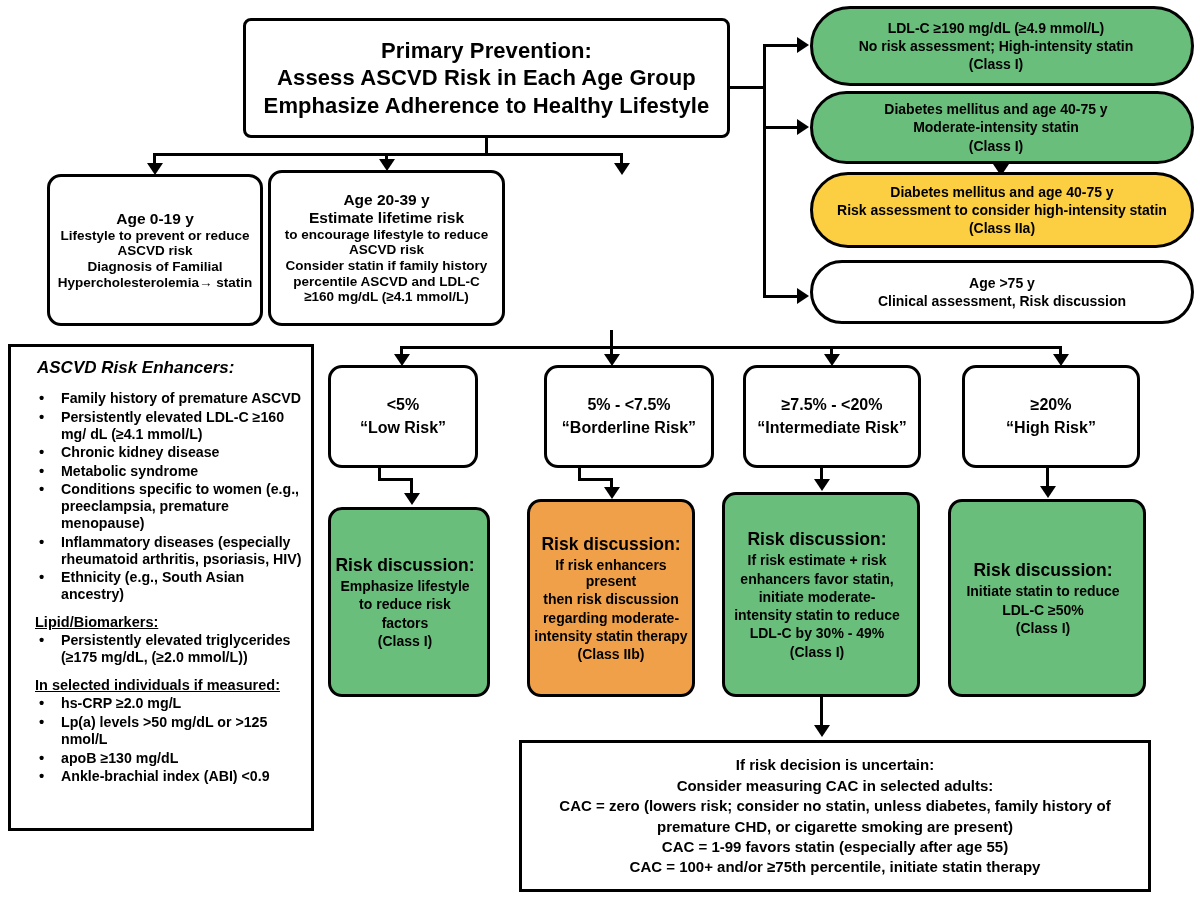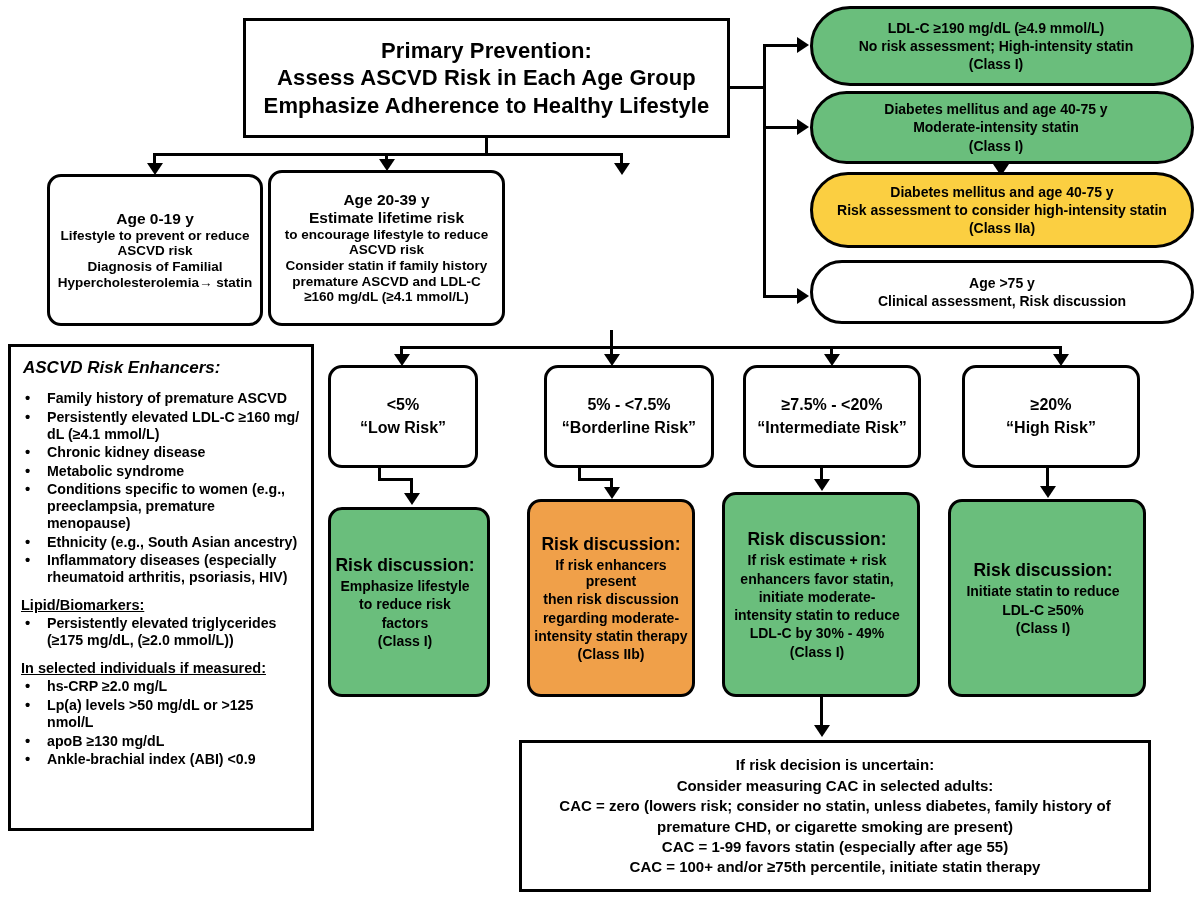--- a/index.html
+++ b/index.html
@@ -23,21 +23,21 @@
     background:#ffffff;
     display:flex;
     flex-direction:column;
     align-items:center;
     justify-content:center;
     text-align:center;
     line-height:1.16;
     z-index:3;
   }
   .node .ln{display:block;width:100%;}
-  .rect{border-radius:0;}
+  .rect{border-radius:8px;}
   .round{border-radius:14px;}
   .pill{border-radius:42px;}
   .green{background:#6ABE7C;align-items:flex-end;}
   .yellow{background:#FBCF41;}
   .orange{background:#F0A049;}
   .med{font-size:15.5px;font-weight:bold;}
   .sm{font-size:13.5px;font-weight:bold;}
 
   
   #title-box{
@@ -56,21 +56,21 @@
 
   
   #age-0{left:47px;top:174px;width:216px;height:152px;}
   #age-1{left:268px;top:170px;width:237px;height:156px;}
   #age-2{left:510px;top:174px;width:222px;height:156px;}
 
   
   #enhancers{
     position:absolute;left:8px;top:344px;width:306px;height:487px;
     border:3px solid #000;background:#fff;box-sizing:border-box;
-    padding:9px 9px 6px 10px;z-index:3;
+    padding:9px 9px 6px 24px;z-index:3;
   }
   #enhancers .eh-title{
     font-size:17px;font-weight:bold;font-style:italic;margin:2px 0 12px 2px;
   }
   #enhancers .sec-head{
     font-size:14.5px;font-weight:bold;text-decoration:underline;
     margin:11px 0 2px 0;
   }
   #enhancers ul{margin:0;padding:0;list-style:none;}
   #enhancers li{
@@ -209,34 +209,34 @@
     <span class="ln sm">ASCVD risk</span>
     <span class="ln sm">Diagnosis of Familial</span>
     <span class="ln sm">Hypercholesterolemia→ statin</span>
   </div>
   <div class="node round" id="age-1">
     <span class="ln med">Age 20-39 y</span>
     <span class="ln med">Estimate lifetime risk</span>
     <span class="ln sm">to encourage lifestyle to reduce</span>
     <span class="ln sm">ASCVD risk</span>
     <span class="ln sm">Consider statin if family history</span>
-    <span class="ln sm">premature ASCVD and LDL-C</span>
+    <span class="ln sm">percentile ASCVD and LDL-C</span>
     <span class="ln sm">≥160 mg/dL (≥4.1 mmol/L)</span>
   </div>
 
   <div id="enhancers">
     <div class="eh-title">ASCVD Risk Enhancers:</div>
     <ul>
       <li>Family history of premature ASCVD</li>
       <li>Persistently elevated LDL-C ≥160 mg/ dL (≥4.1 mmol/L)</li>
       <li>Chronic kidney disease</li>
       <li>Metabolic syndrome</li>
       <li>Conditions specific to women (e.g., preeclampsia, premature menopause)</li>
+      <li>Inflammatory diseases (especially rheumatoid arthritis, psoriasis, HIV)</li>
       <li>Ethnicity (e.g., South Asian ancestry)</li>
-      <li>Inflammatory diseases (especially rheumatoid arthritis, psoriasis, HIV)</li>
     </ul>
     <div class="sec-head">Lipid/Biomarkers:</div>
     <ul>
       <li>Persistently elevated triglycerides (≥175 mg/dL,  (≥2.0 mmol/L))</li>
     </ul>
     <div class="sec-head">In selected individuals if measured:</div>
     <ul>
       <li>hs-CRP ≥2.0 mg/L</li>
       <li>Lp(a) levels &gt;50 mg/dL or &gt;125 nmol/L</li>
       <li>apoB ≥130 mg/dL</li>

